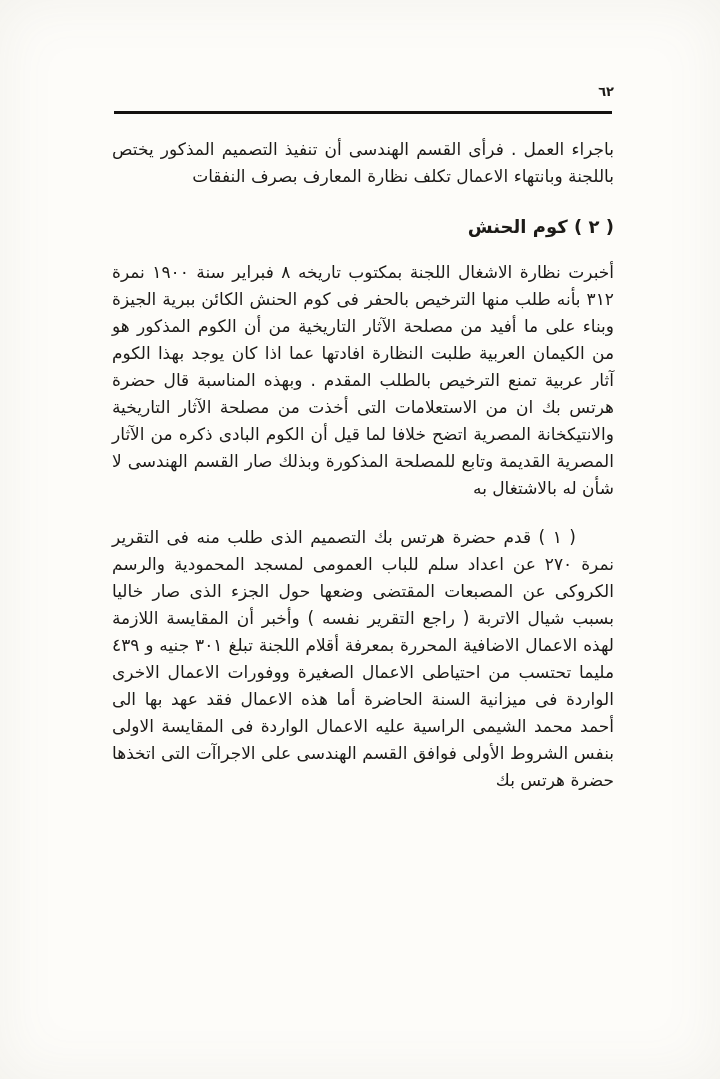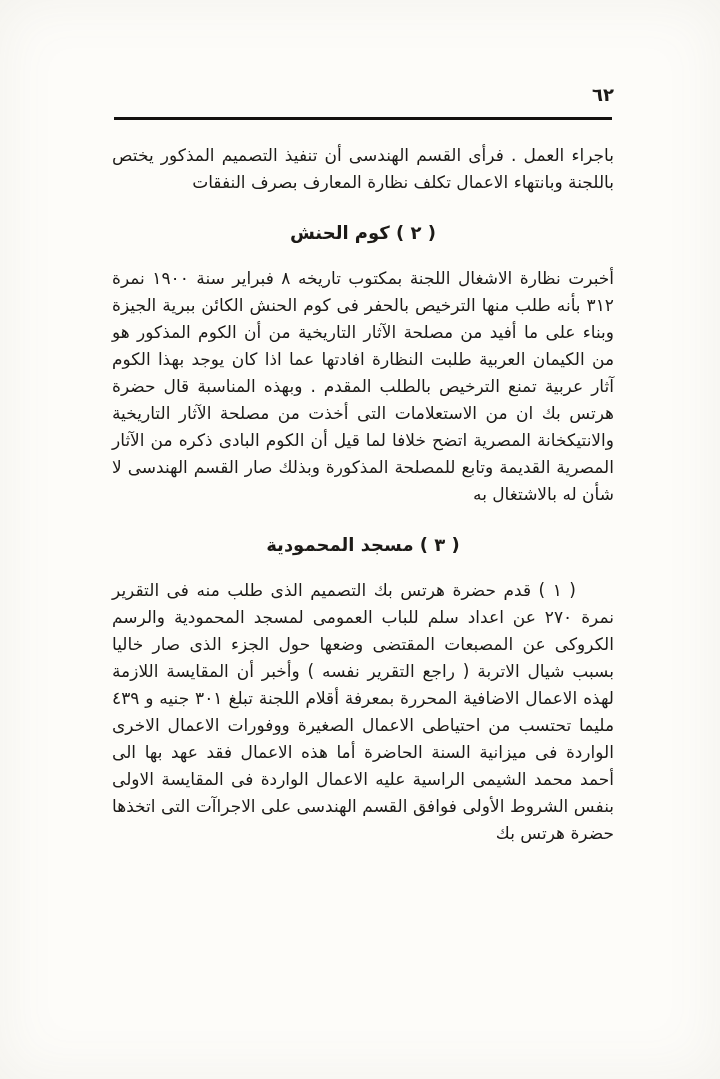--- a/index.html
+++ b/index.html
@@ -28,21 +28,21 @@
   .page-header {
     display: flex;
     align-items: baseline;
     direction: rtl;
     font-weight: bold;
     font-size: 17px;
   }
   .page-number {
     width: 60px;
     text-align: right;
-    font-size: 18px;
+    font-size: 13px;
     letter-spacing: 2px;
   }
   .header-title {
     flex: 1;
     text-align: center;
     
     padding-left: 40px;
   }
   .header-rule {
     border: none;
@@ -55,21 +55,20 @@
     font-size: 17px;
     line-height: 27px;
     text-align: justify;
     text-justify: inter-word;
   }
   .body-par.indent {
     text-indent: 38px;
   }
   .section-heading {
     margin: 26px 0 6px 0;
-    text-align: center;
     font-size: 18px;
     font-weight: bold;
   }
 </style>
 </head>
 <body>
 
 <div class="scan-page">
   <div class="text-block">
 
@@ -78,19 +77,18 @@
     </header>
 
     <hr class="header-rule">
 
     <p class="body-par">باجراء العمل . فرأى القسم الهندسى أن تنفيذ التصميم المذكور يختص باللجنة وبانتهاء الاعمال تكلف نظارة المعارف بصرف النفقات</p>
 
     <h2 class="section-heading">( ٢ ) كوم الحنش</h2>
 
     <p class="body-par">أخبرت نظارة الاشغال اللجنة بمكتوب تاريخه ٨ فبراير سنة ١٩٠٠ نمرة ٣١٢ بأنه طلب منها الترخيص بالحفر فى كوم الحنش الكائن ببرية الجيزة وبناء على ما أفيد من مصلحة الآثار التاريخية من أن الكوم المذكور هو من الكيمان العربية طلبت النظارة افادتها عما اذا كان يوجد بهذا الكوم آثار عربية تمنع الترخيص بالطلب المقدم . وبهذه المناسبة قال حضرة هرتس بك ان من الاستعلامات التى أخذت من مصلحة الآثار التاريخية والانتيكخانة المصرية اتضح خلافا لما قيل أن الكوم البادى ذكره من الآثار المصرية القديمة وتابع للمصلحة المذكورة وبذلك صار القسم الهندسى لا شأن له بالاشتغال به</p>
 
-    <h2 class="section-heading">( ٣ ) مسجد المحمودية</h2>
 
     <p class="body-par indent">( ١ ) قدم حضرة هرتس بك التصميم الذى طلب منه فى التقرير نمرة ٢٧٠ عن اعداد سلم للباب العمومى لمسجد المحمودية والرسم الكروكى عن المصبعات المقتضى وضعها حول الجزء الذى صار خاليا بسبب شيال الاتربة ( راجع التقرير نفسه ) وأخبر أن المقايسة اللازمة لهذه الاعمال الاضافية المحررة بمعرفة أقلام اللجنة تبلغ ٣٠١ جنيه و ٤٣٩ مليما تحتسب من احتياطى الاعمال الصغيرة ووفورات الاعمال الاخرى الواردة فى ميزانية السنة الحاضرة أما هذه الاعمال فقد عهد بها الى أحمد محمد الشيمى الراسية عليه الاعمال الواردة فى المقايسة الاولى بنفس الشروط الأولى فوافق القسم الهندسى على الاجراآت التى اتخذها حضرة هرتس بك</p>
 
 
   </div>
 </div>
 
 </body></html>

